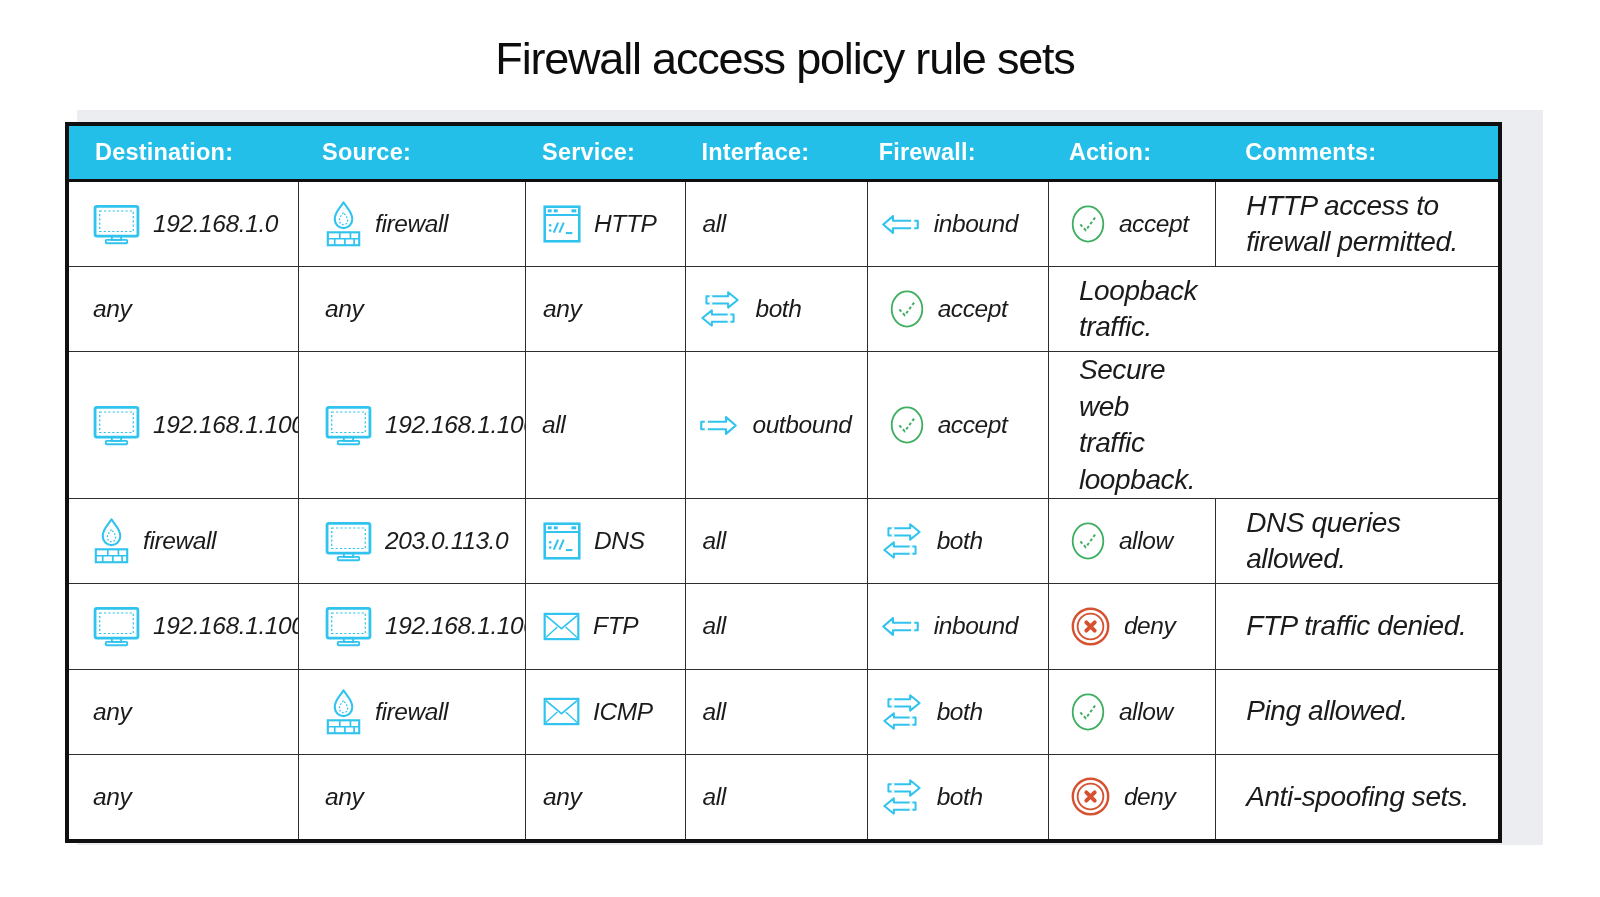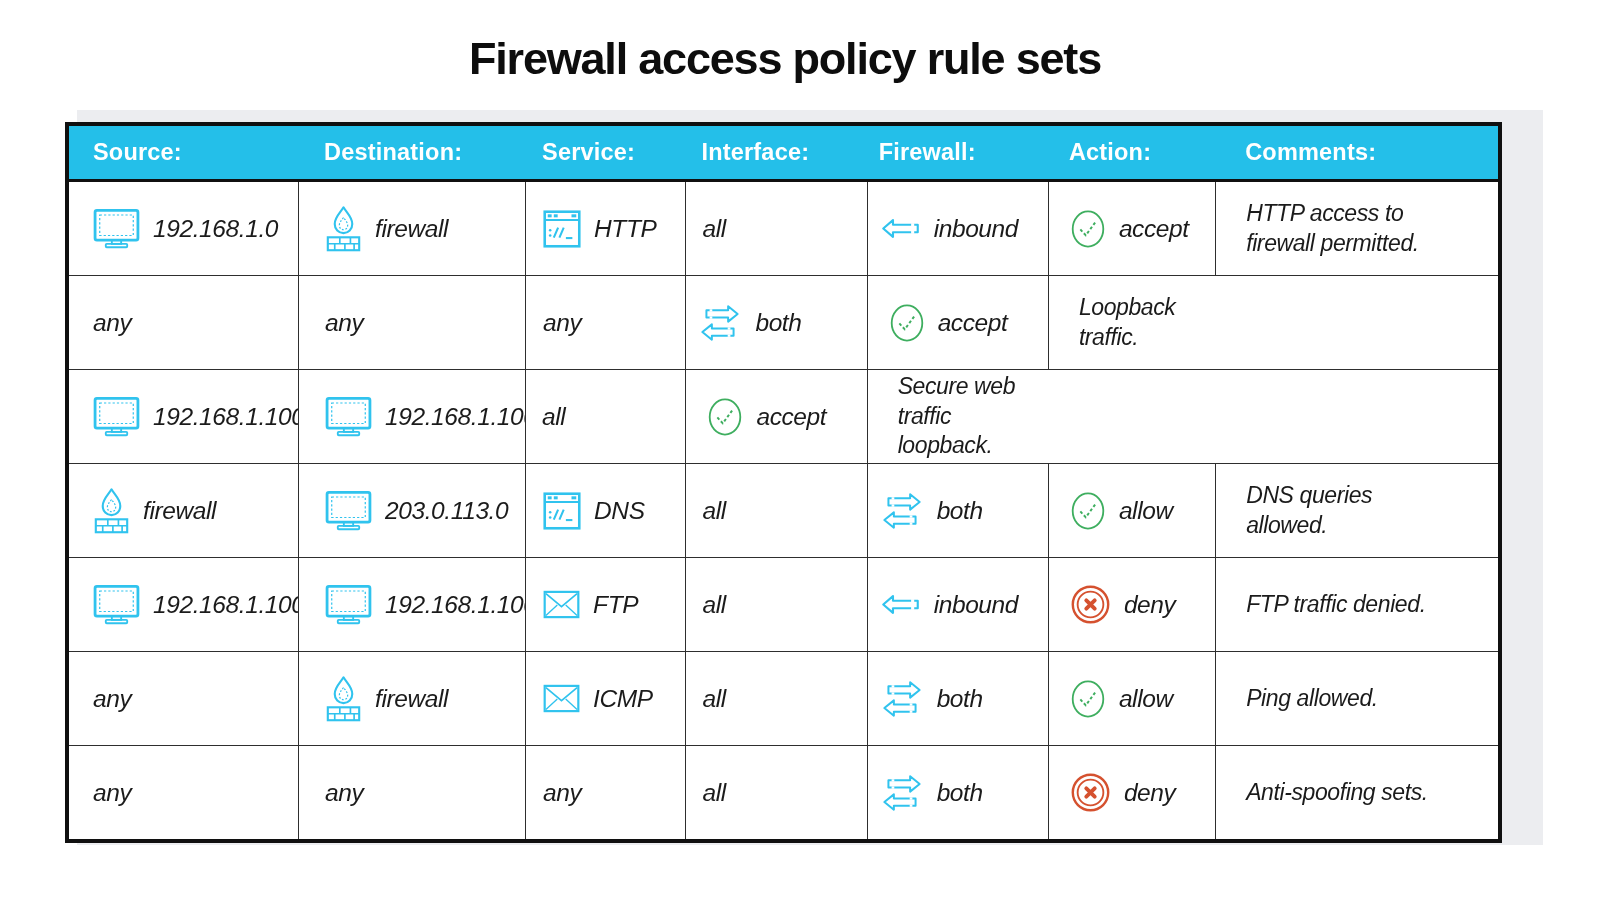--- a/index.html
+++ b/index.html
@@ -7,21 +7,21 @@
   body{
     background:#ffffff;
     font-family:"Liberation Sans", sans-serif;
     position:relative;
     overflow:hidden;
     color:var(--text,#1b1b1b);
   }
   .title{
     position:absolute;top:33px;left:0;width:1570px;
     text-align:center;
-    font-size:45px;font-weight:bold;letter-spacing:-1.2px;
+    font-size:45px;font-weight:normal;letter-spacing:-1.2px;
     color:var(--title,#0d0d0d);
   }
   .backdrop{
     position:absolute;left:77px;top:110px;width:1466px;height:735px;
     background:var(--backdrop,#ecedf0);
   }
   .tbl{
     position:absolute;left:65px;top:122px;width:1437px;height:721px;
     border:4px solid var(--outer,#101010);
     background:#fff;
@@ -51,21 +51,21 @@
   .col2{padding-left:26px}
   .col3{padding-left:17px}
   .col4{padding-left:16px}
   .col5{padding-left:12px}
   .col6{padding-left:21px}
   .col7{padding-left:30px;padding-right:24px}
   .txt{
     font-style:italic;font-size:24.5px;letter-spacing:-0.4px;
     color:var(--text,#1b1b1b);white-space:nowrap;
   }
-  .comments .txt{white-space:pre-line;line-height:1.3;font-size:23px}
+  .comments .txt{white-space:pre-line;line-height:1.3;font-size:28px}
   .icn{flex:0 0 auto;margin-right:13px;display:block}
   .ic-cyan{color:var(--icon-cyan,#30c3ee)}
   .ic-green{color:var(--green,#3eae5f)}
   .ic-red{color:var(--red,#d5512f)}
   .icn-computer{width:47px;height:41px}
   .icn-firewall{width:37px;height:48px}
   .icn-browser{width:38px;height:38px}
   .icn-mail{width:37px;height:29px}
   .icn-loopback{width:33px;height:33px;margin-right:11px}
   .icn-inbound,.icn-outbound{width:41px;height:23px}
@@ -141,22 +141,22 @@
     </symbol>
   </defs>
 </svg>
 
 <h1 class="title">Firewall access policy rule sets</h1>
 
 <div class="backdrop"></div>
 
 <div class="tbl">
   <div class="thead">
+      <div class="hcell col2">Destination:</div>
       <div class="hcell col1">Source:</div>
-      <div class="hcell col2">Destination:</div>
       <div class="hcell col3">Service:</div>
       <div class="hcell col4">Interface:</div>
       <div class="hcell col5">Firewall:</div>
       <div class="hcell col6">Action:</div>
       <div class="hcell col7">Comments:</div>
     </div>
   <div class="tbody">
       <div class="trow">
         <div class="cell col1">
           <svg class="icn icn-computer ic-cyan">
@@ -231,20 +231,26 @@
         </div>
         <div class="cell col2">
           <svg class="icn icn-computer ic-cyan">
             <use href="#i-computer"></use>
           </svg>
           <span class="txt">192.168.1.100</span>
         </div>
         <div class="cell col4">
           <span class="txt">all</span>
         </div>
+        <div class="cell col5">
+          <svg class="icn icn-outbound ic-cyan">
+            <use href="#i-outbound"></use>
+          </svg>
+          <span class="txt">outbound</span>
+        </div>
         <div class="cell col6">
           <svg class="icn icn-accept ic-green">
             <use href="#i-accept"></use>
           </svg>
           <span class="txt">accept</span>
         </div>
         <div class="cell col7 comments">
           <span class="txt">Secure web traffic
 loopback.</span>
         </div>

